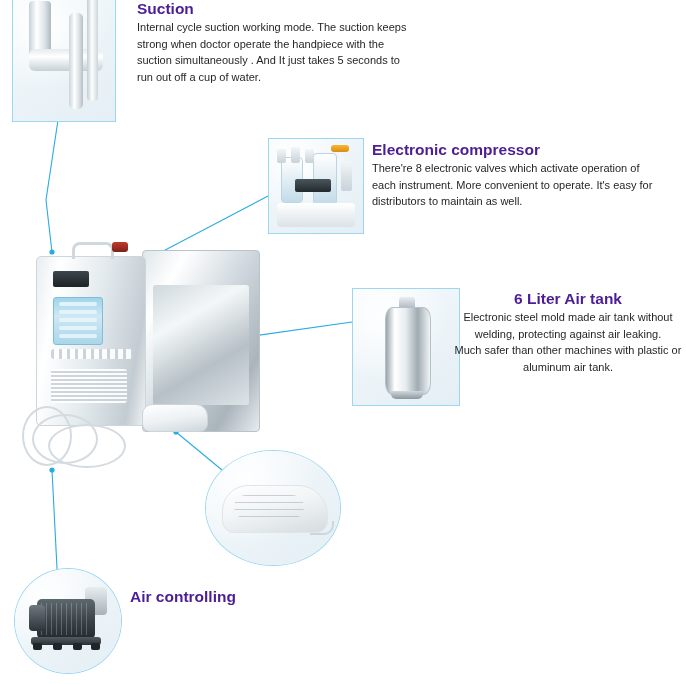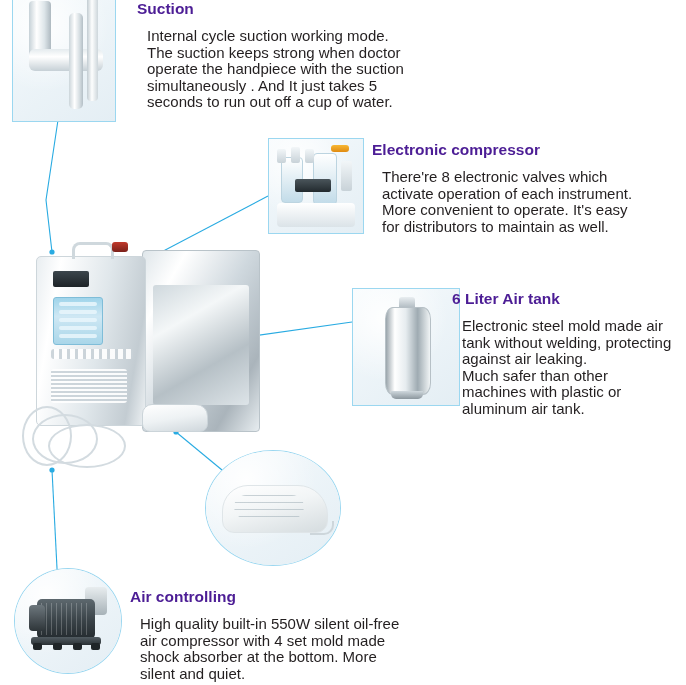--- a/index.html
+++ b/index.html
@@ -33,23 +33,23 @@
   .callout .c-title {
     color: #4c1d95;
     font-weight: bold;
     font-size: 15.5px;
     line-height: 18px;
     margin: 0 0 1px 0;
     white-space: nowrap;
   }
   .callout .c-body {
     color: #231f20;
-    font-size: 15px;
+    font-size: 11px;
     line-height: 16.6px;
-    margin: 10px;
+    margin: 0;
   }
 
   
   .thumb {
     position: absolute;
     border: 1px solid #9bd7f0;
     background: #fdfeff;
     overflow: hidden;
     box-sizing: border-box;
   }
@@ -362,21 +362,21 @@
     <p class="c-body">There're 8 electronic valves which activate operation of each instrument. More convenient to operate. It's easy for distributors to maintain as well.</p>
   </div>
 
   <div class="thumb" style="left:352px; top:288px; width:108px; height:118px;">
     <div class="sheen"></div>
     <div class="tank-cap"></div>
     <div class="tank"></div>
     <div class="tank-foot"></div>
   </div>
 
-  <div class="callout" style="left:452px; top:290px; width:232px;">
+  <div class="callout" style="left:452px; top:290px; width:232px;text-align:center;">
     <p class="c-title">6 Liter Air tank</p>
     <p class="c-body" style="white-space:pre-line;">Electronic steel mold made air tank without welding, protecting against air leaking.
 Much safer than other machines with plastic or aluminum air tank.</p>
   </div>
 
   <div class="thumb round" style="left:205px; top:450px; width:136px; height:116px; border-radius:50%;">
     <div class="sheen"></div>
     <div class="pedal"></div>
     <div class="pedal-lines"></div>
     <div class="pedal-cord"></div>
@@ -391,21 +391,20 @@
     <div class="comp-head"></div>
     <div class="comp-base"></div>
     <div class="comp-foot" style="left:18px;"></div>
     <div class="comp-foot" style="left:38px;"></div>
     <div class="comp-foot" style="left:58px;"></div>
     <div class="comp-foot" style="left:76px;"></div>
   </div>
 
   <div class="callout" style="left:130px; top:588px; width:286px;">
     <p class="c-title">Air controlling</p>
-    <p class="c-body">High quality built-in 550W silent oil-free air compressor with 4 set mold made shock absorber at the bottom. More silent and quiet.</p>
   </div>
 
   <div id="product">
 
     <div class="prod-lid">
       <div class="prod-lid-inner"></div>
     </div>
 
     <div class="prod-body">
       <div class="screen"></div>

